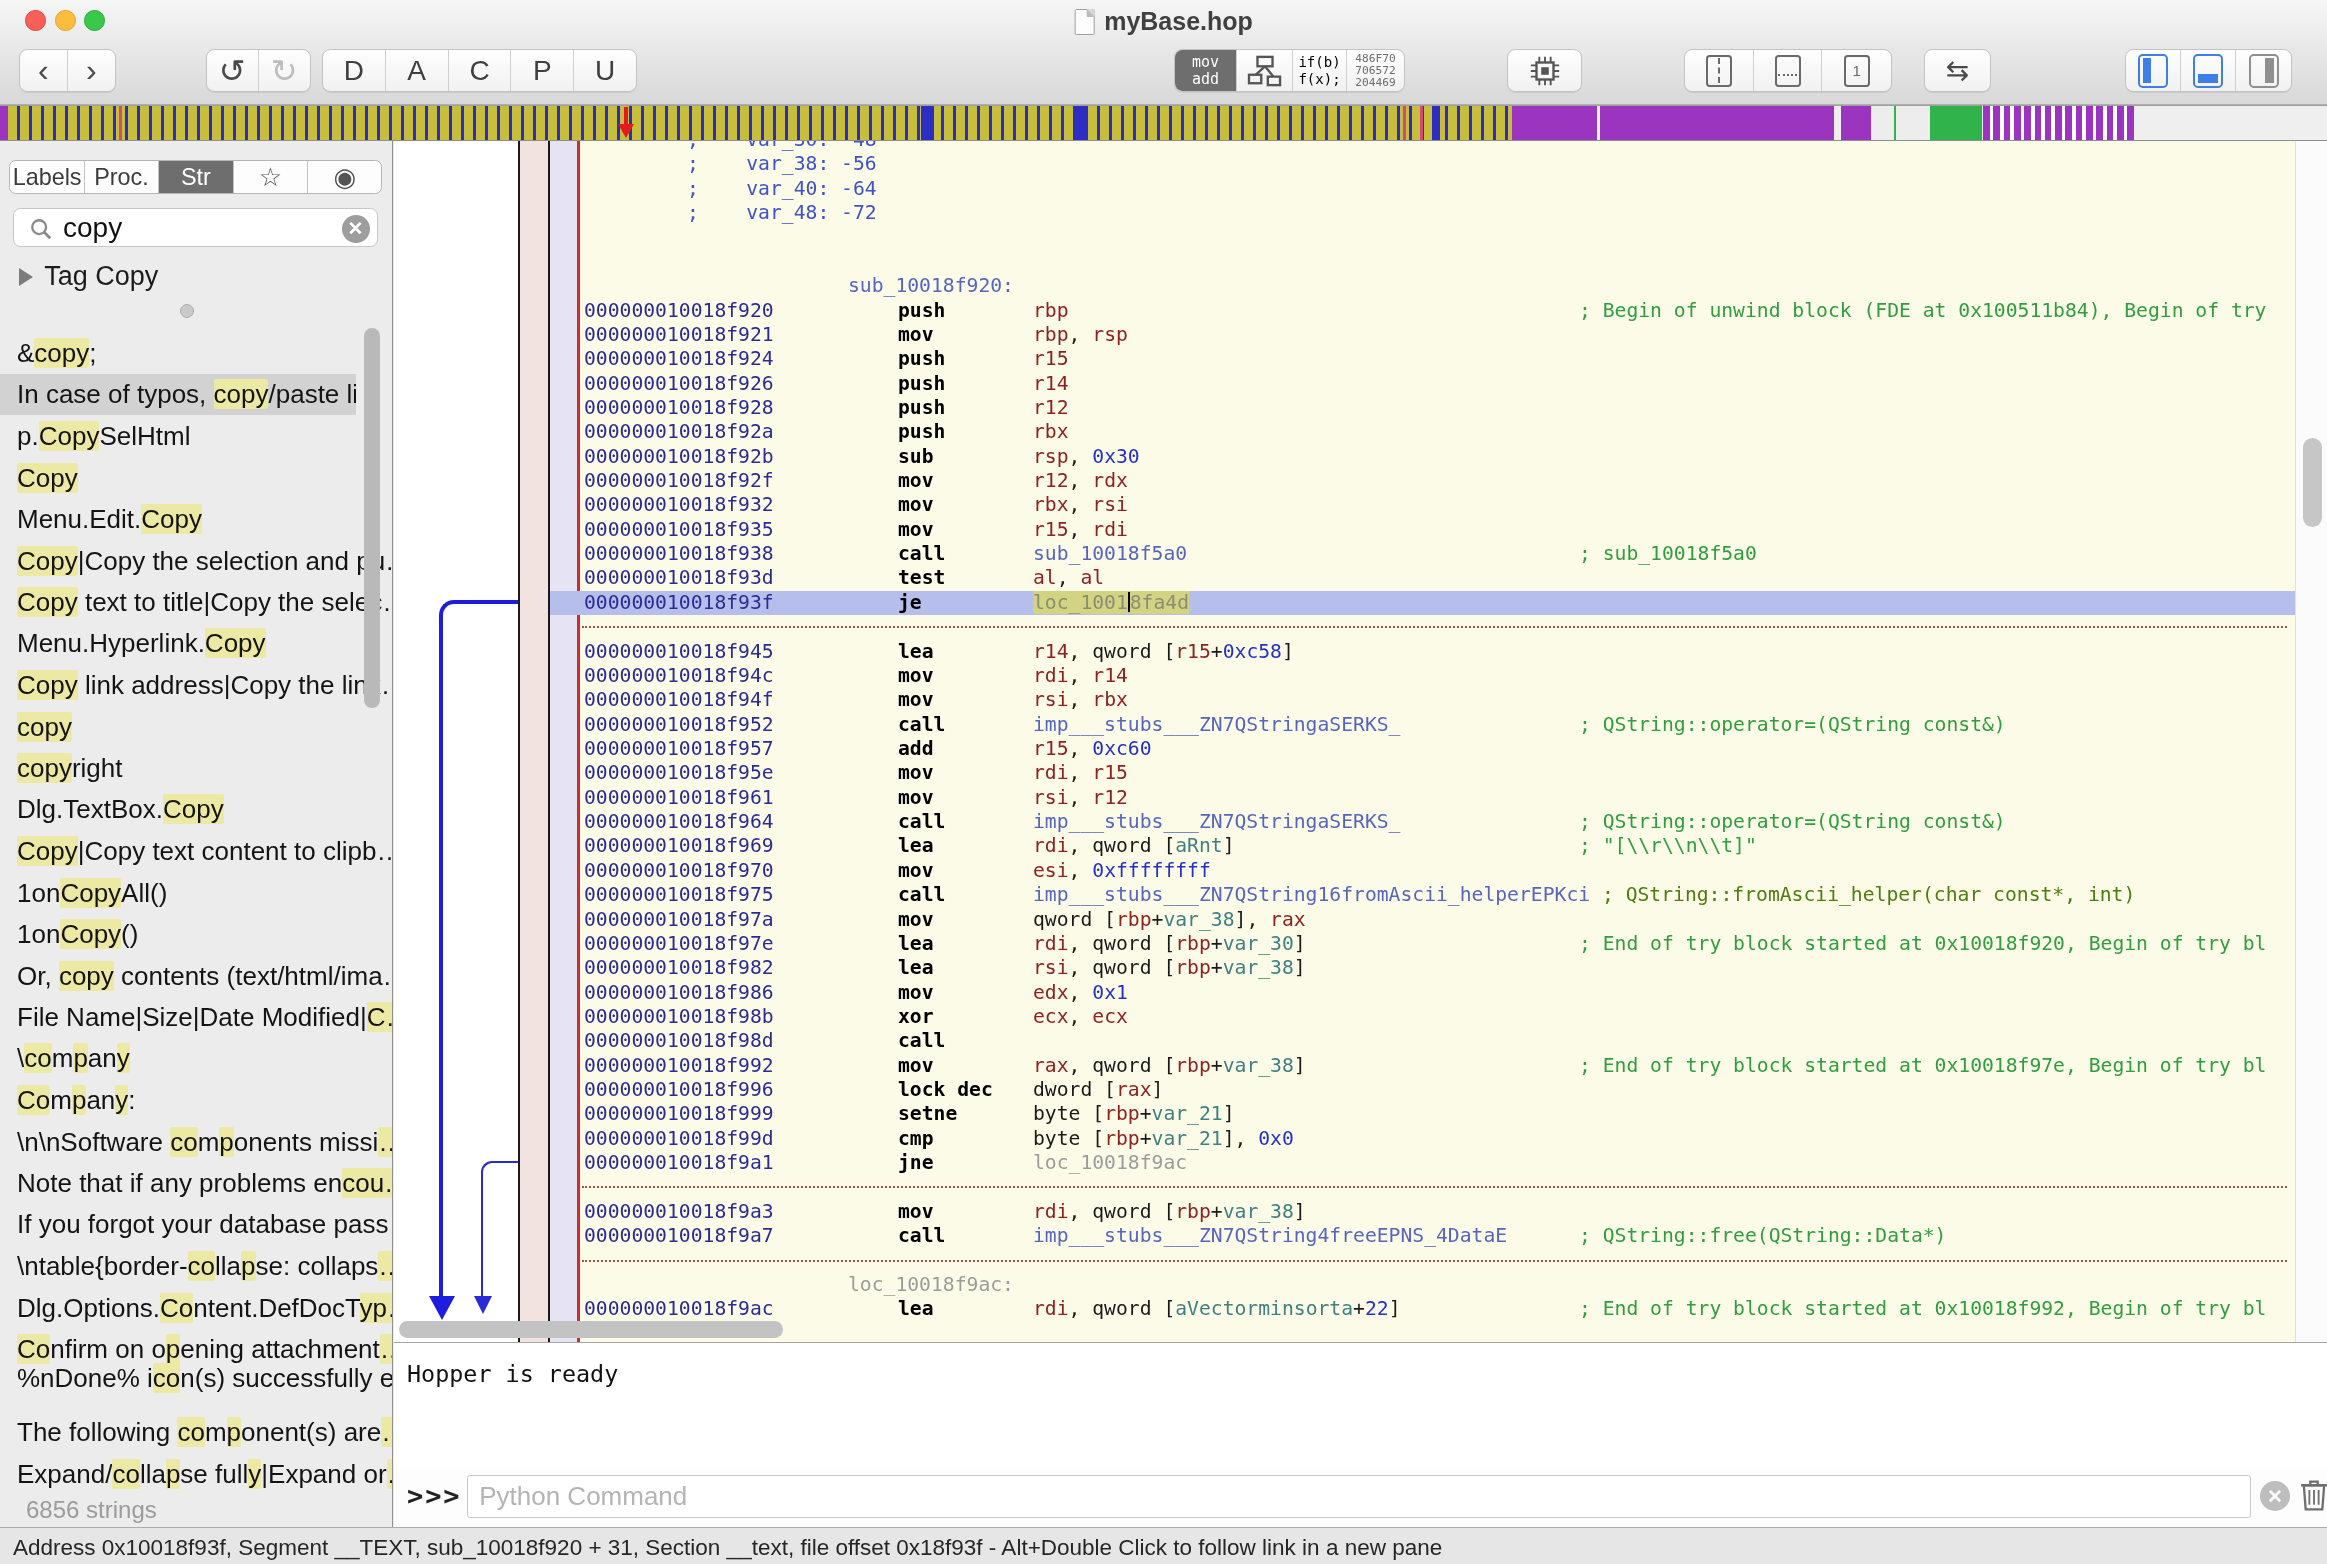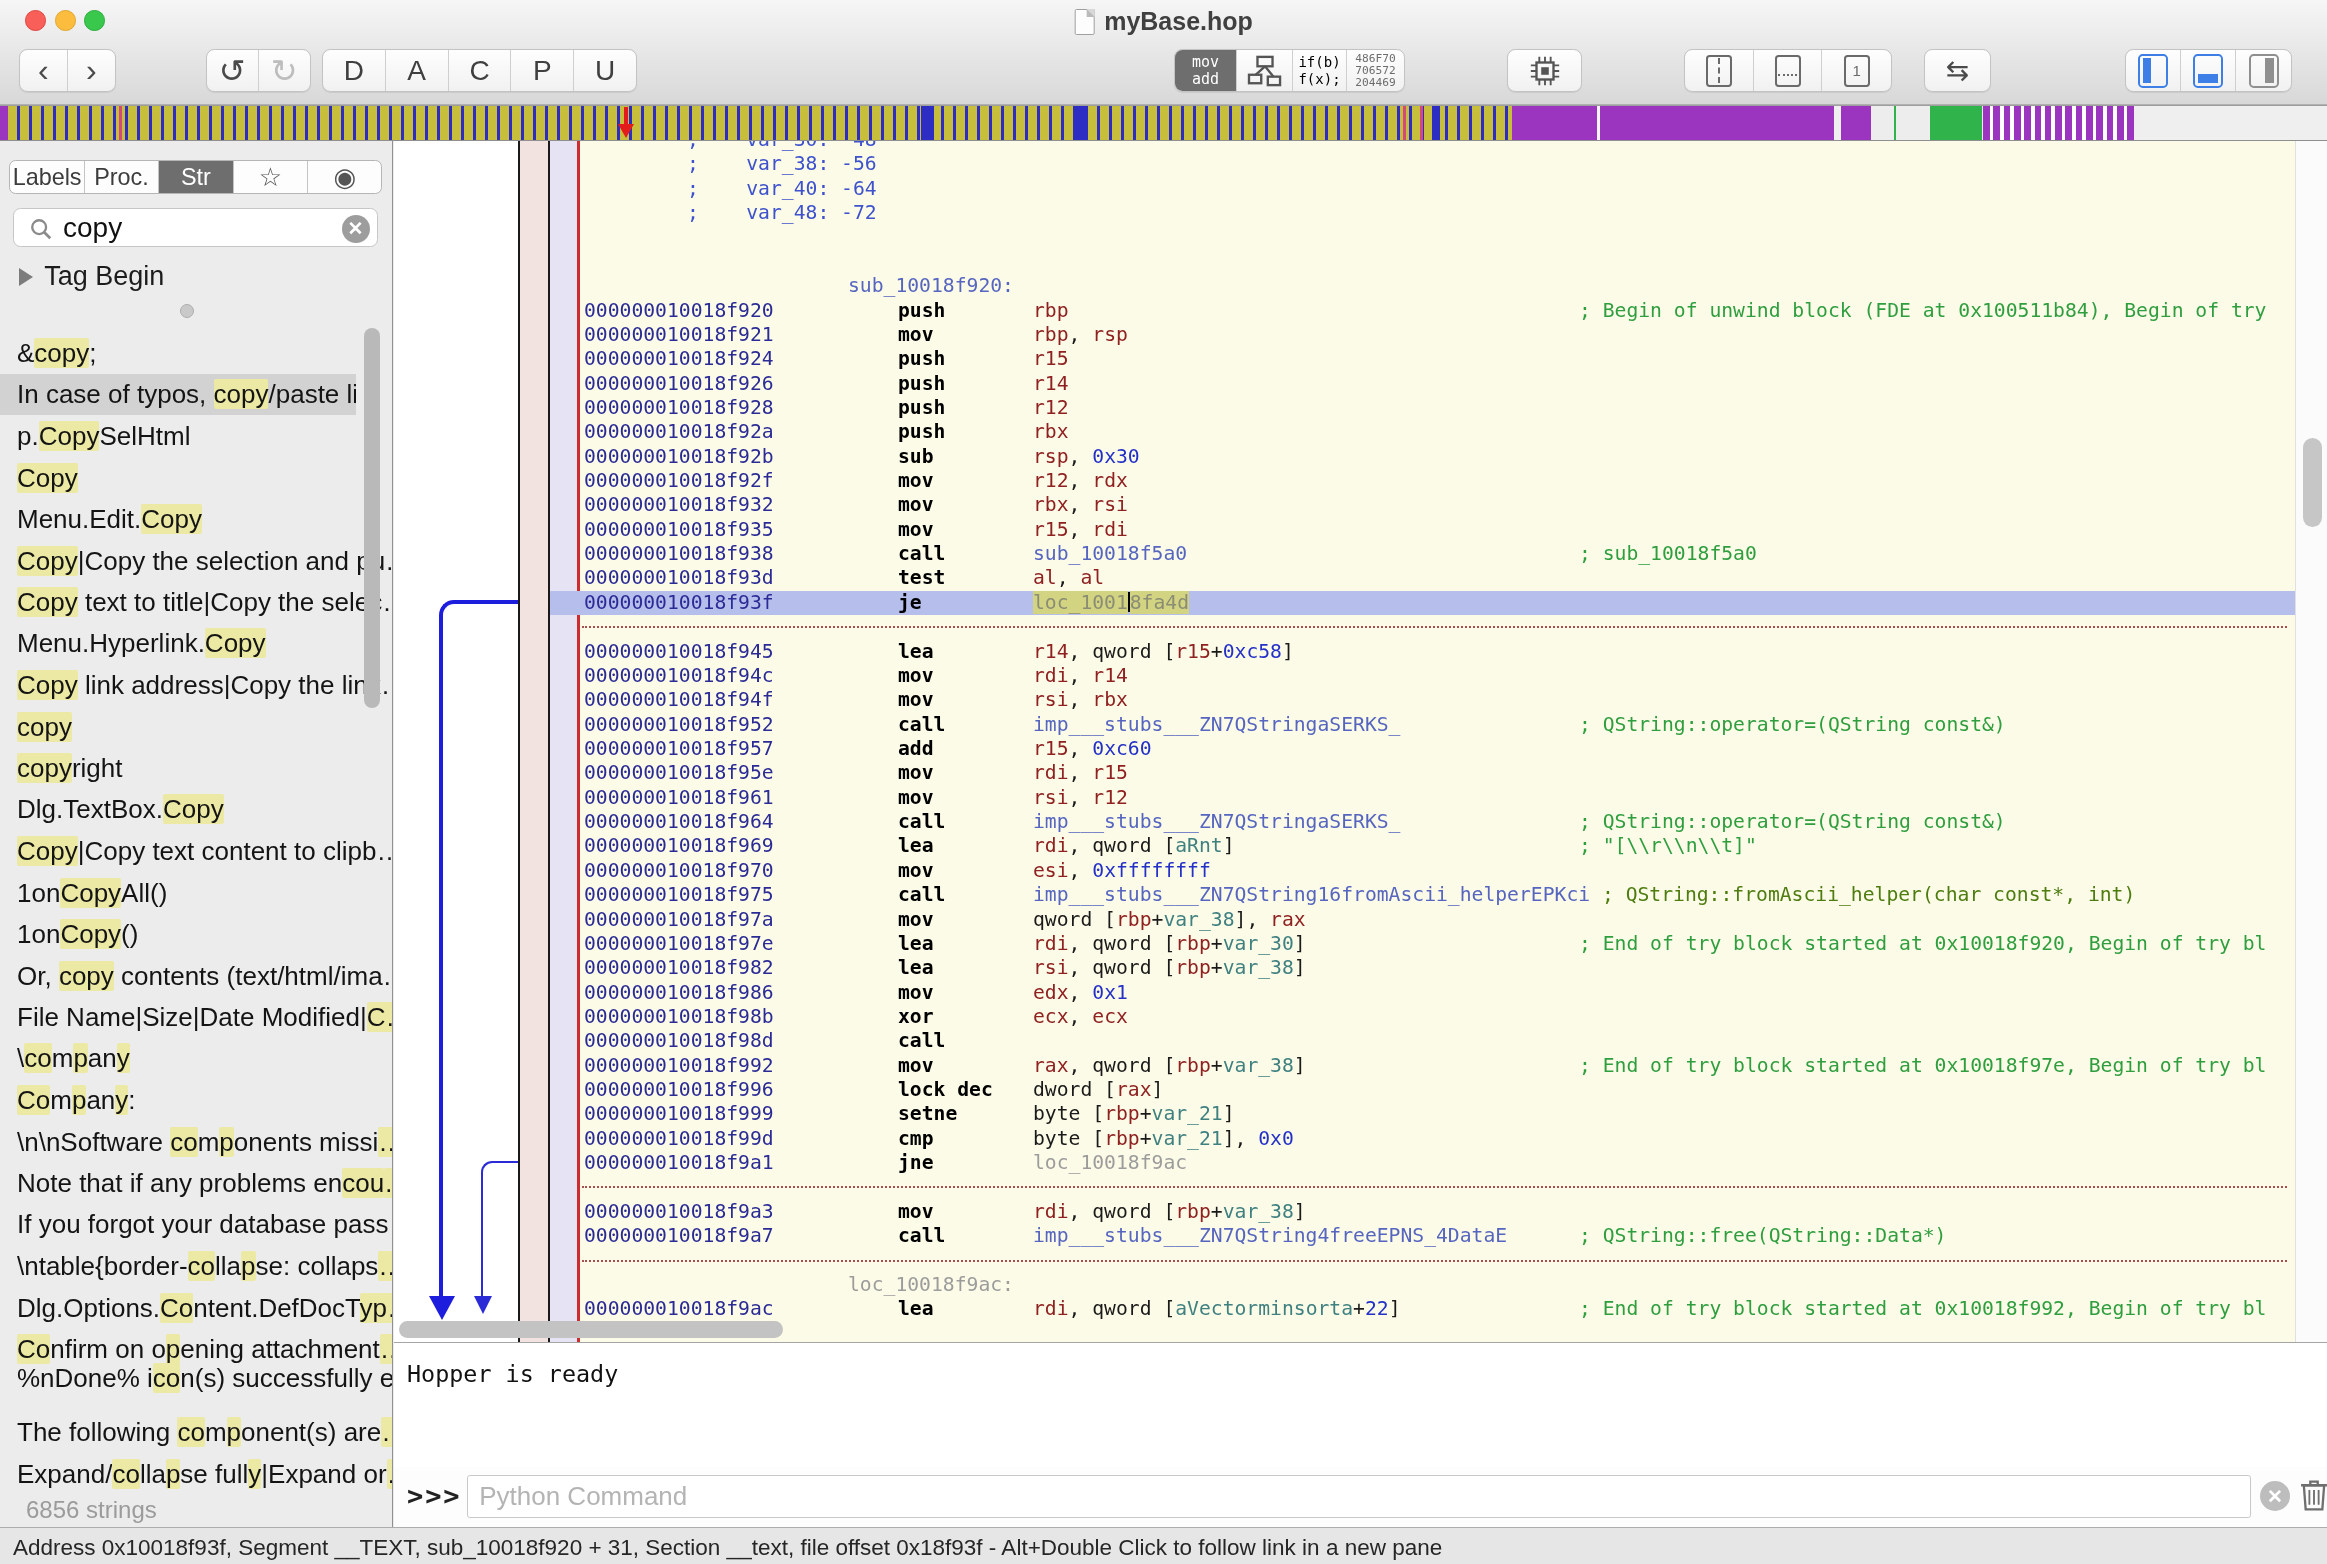--- a/index.html
+++ b/index.html
@@ -289,21 +289,21 @@
     <div id="searchbox">
       <svg style="position:absolute;left:15px;top:8.4px;" width="24" height="24" viewBox="0 0 26 26">
         <circle cx="11" cy="11" r="7.5" fill="none" stroke="#8a8a8a" stroke-width="2.5"></circle>
         <path d="M16.5 16.5 L23 23" stroke="#8a8a8a" stroke-width="3"></path>
       </svg>
       <input type="text" value="copy" style="">
       <div id="searchclear">✕</div>
     </div>
     <div id="tagscope">
       <span class="tri"></span>
-      <span>Tag Begin</span>
+      <span>Tag Copy</span>
     </div>
     <div id="dothandle"></div>
     <div id="strlist">
         <div class="sitem" style="top: 0px;"><span class="seg-t">&amp;</span><span class="seg-h">copy</span><span class="seg-t">;</span></div>
         <div class="sitem ssel" style="top: 41px;"><span class="seg-t">In case of typos, </span><span class="seg-h">copy</span><span class="seg-t">/paste lice…</span></div>
         <div class="sitem" style="top: 83px;"><span class="seg-t">p.</span><span class="seg-h">Copy</span><span class="seg-t">SelHtml</span></div>
         <div class="sitem" style="top: 125px;"><span class="seg-h">Copy</span></div>
         <div class="sitem" style="top: 166px;"><span class="seg-t">Menu.Edit.</span><span class="seg-h">Copy</span></div>
         <div class="sitem" style="top: 208px;"><span class="seg-h">Copy</span><span class="seg-t">|Copy the selection and pu…</span></div>
         <div class="sitem" style="top: 249px;"><span class="seg-h">Copy</span><span class="seg-t"> text to title|Copy the selec…</span></div>

